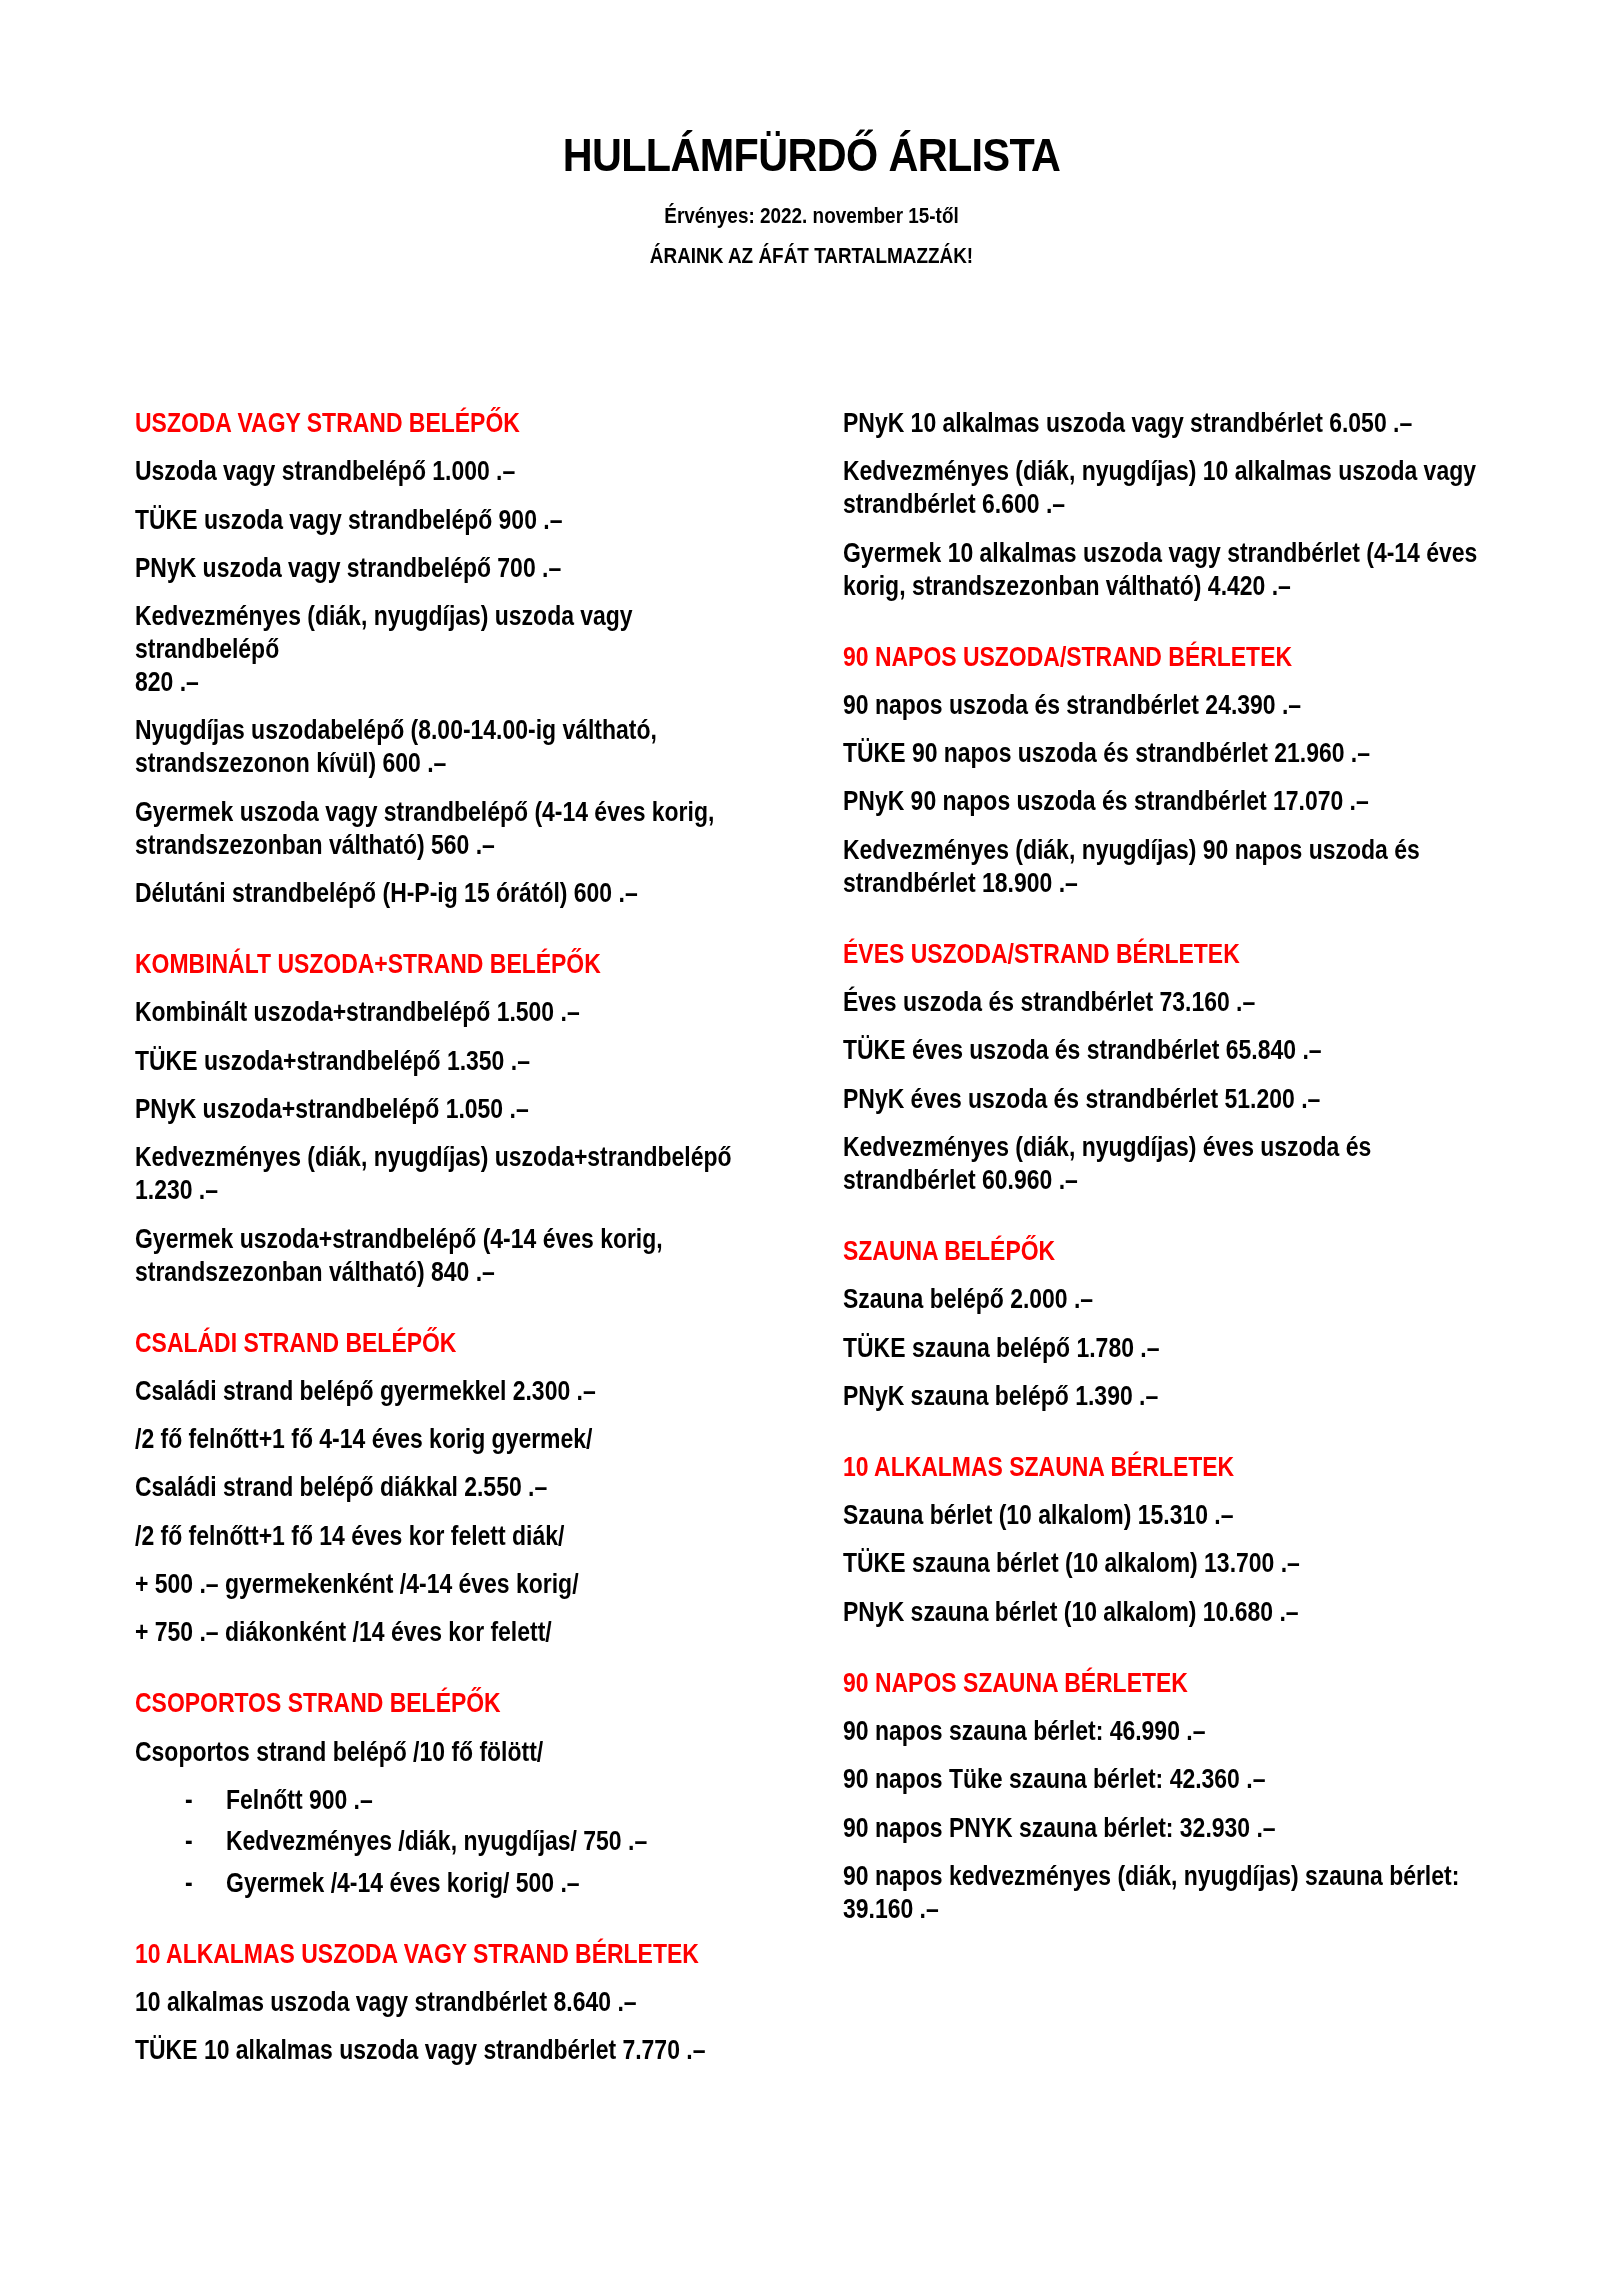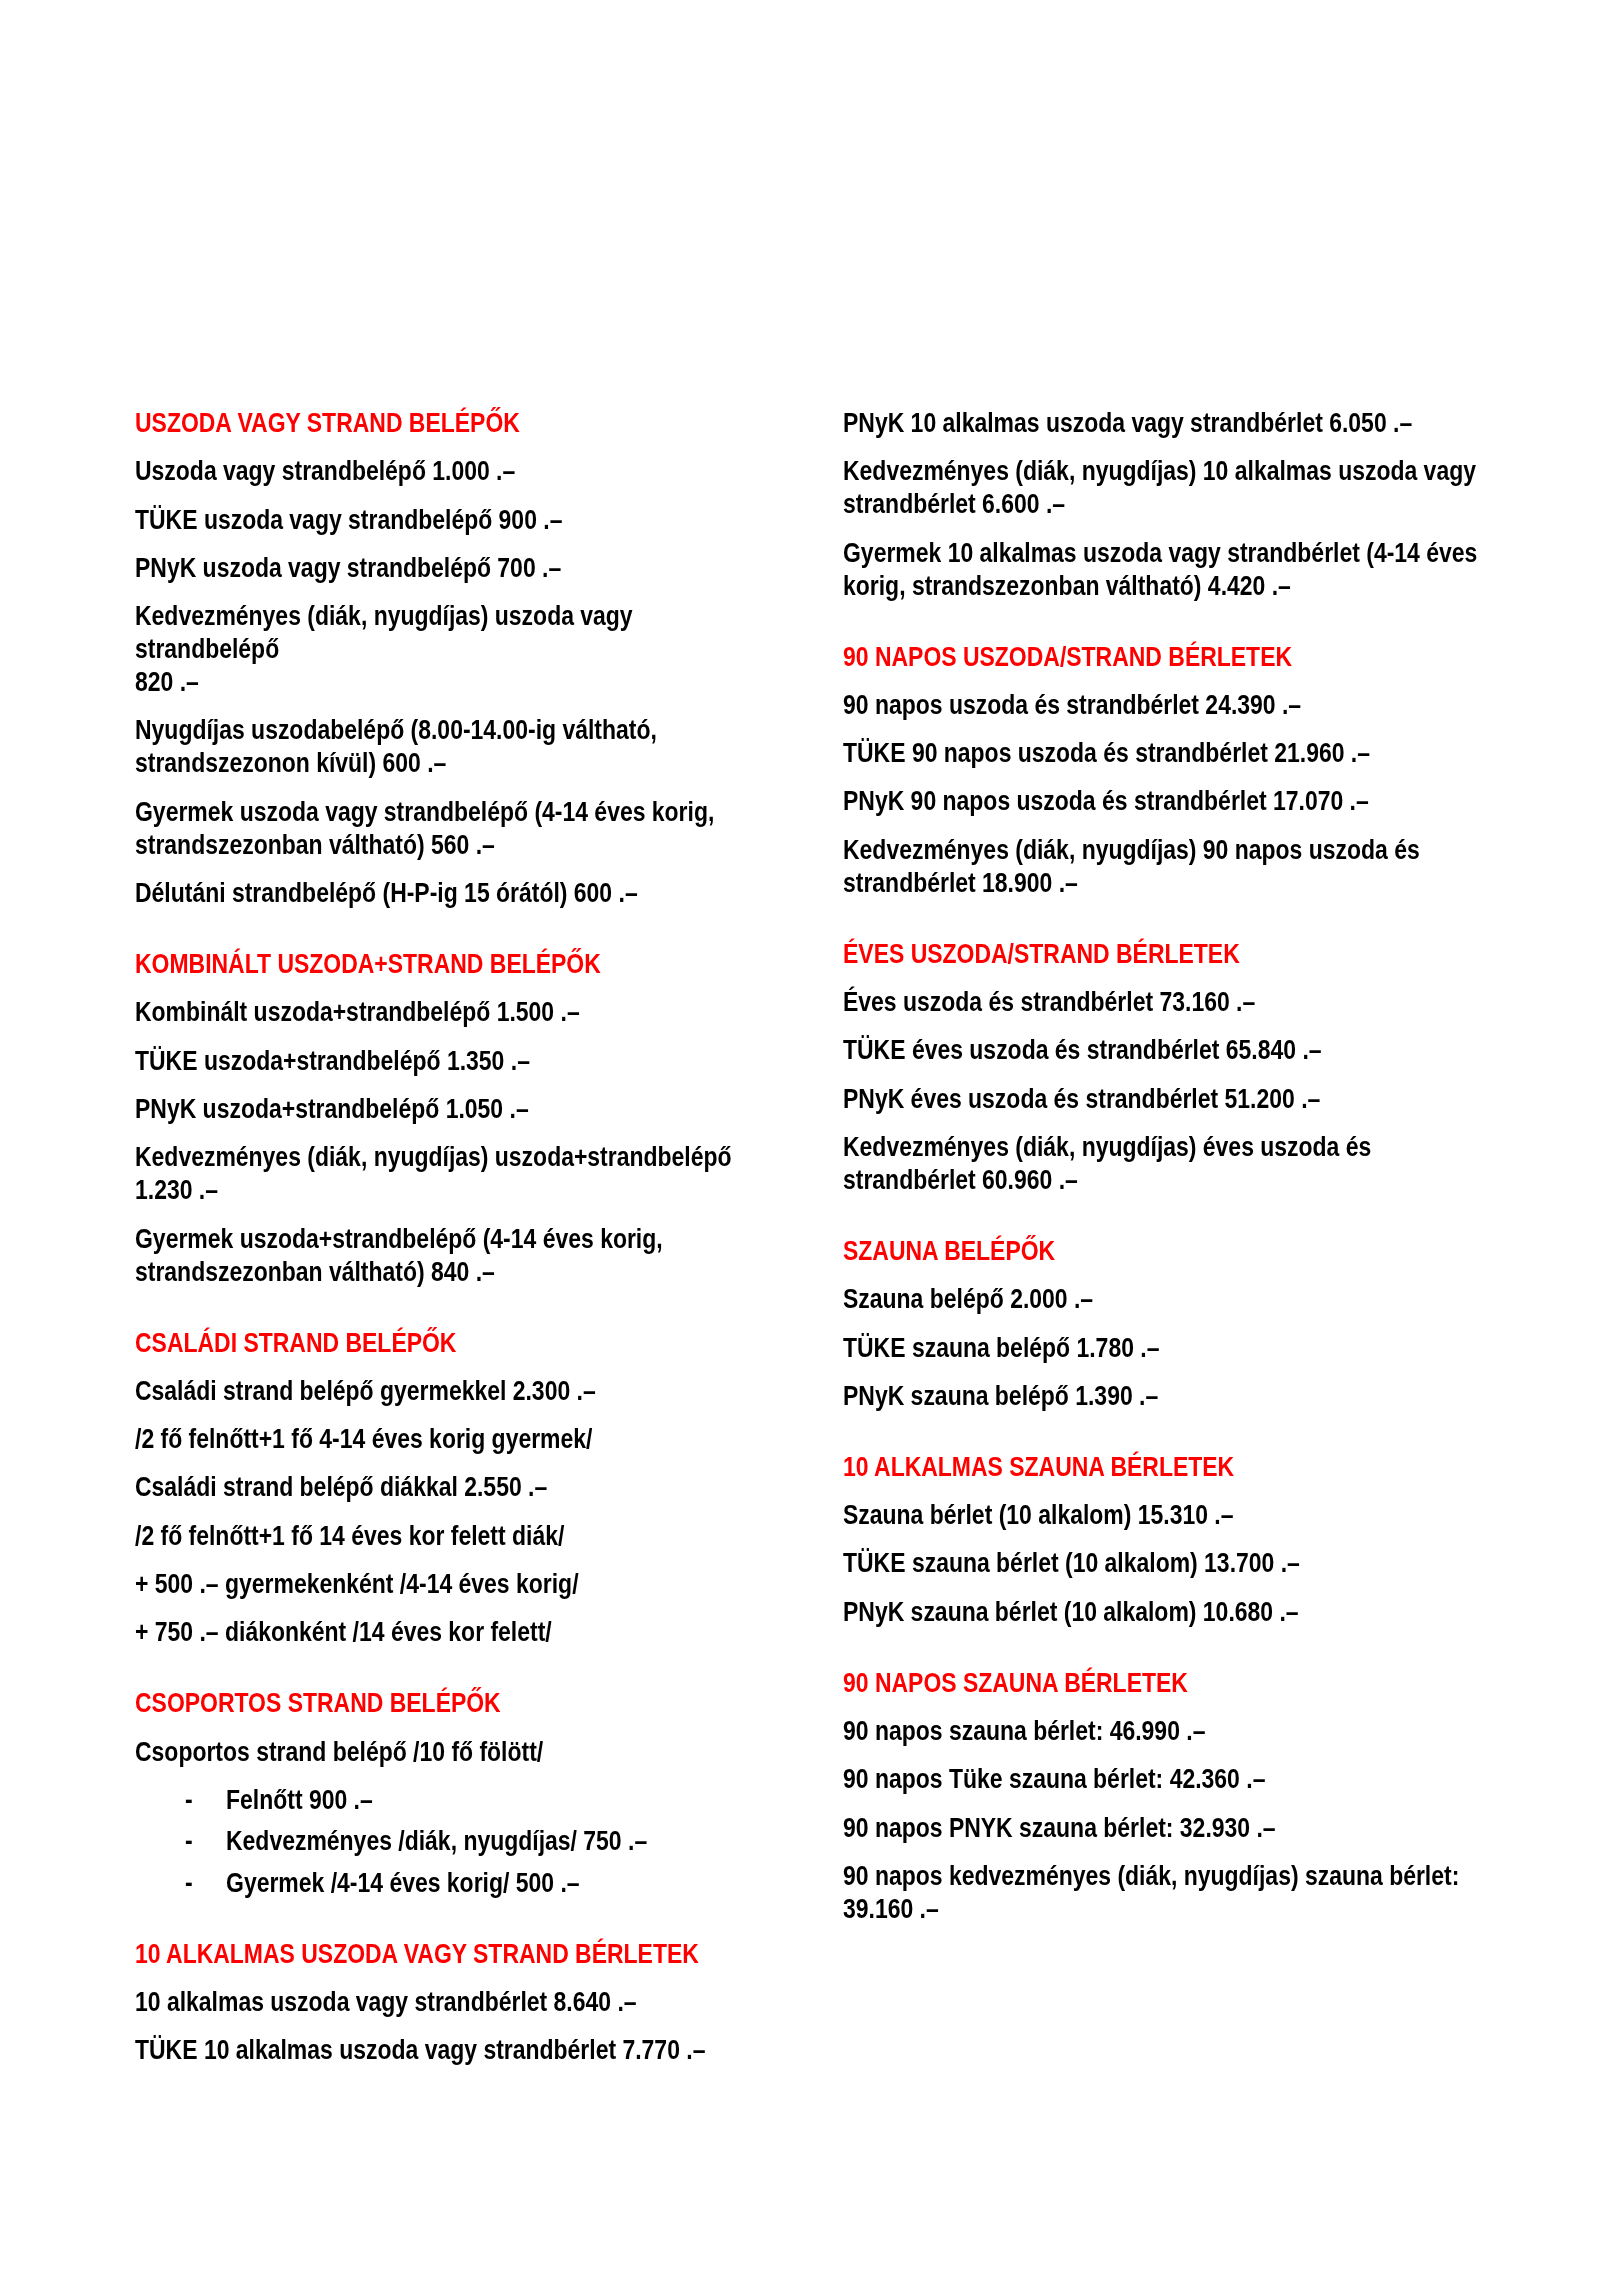--- a/index.html
+++ b/index.html
@@ -81,20 +81,27 @@
     position: absolute;
     left: 61px;
     top: 0;
   }
 </style>
 </head>
 <body>
 
 <div class="page">
 
+  <div class="header">
+    <div class="header-inner">
+      <h1 class="title">HULLÁMFÜRDŐ ÁRLISTA</h1>
+      <p class="subtitle">Érvényes: 2022. november 15-től</p>
+      <p class="vat-note">ÁRAINK AZ ÁFÁT TARTALMAZZÁK!</p>
+    </div>
+  </div>
 
   <div class="col col-left" id="col-left">
       <section class="section">
         <h2 class="heading">USZODA VAGY STRAND BELÉPŐK</h2>
         <p class="item">Uszoda vagy strandbelépő 1.000 .–</p>
         <p class="item">TÜKE uszoda vagy strandbelépő 900 .–</p>
         <p class="item">PNyK uszoda vagy strandbelépő 700 .–</p>
         <p class="item">Kedvezményes (diák, nyugdíjas) uszoda vagy strandbelépő
 820 .–</p>
         <p class="item">Nyugdíjas uszodabelépő (8.00-14.00-ig váltható,

